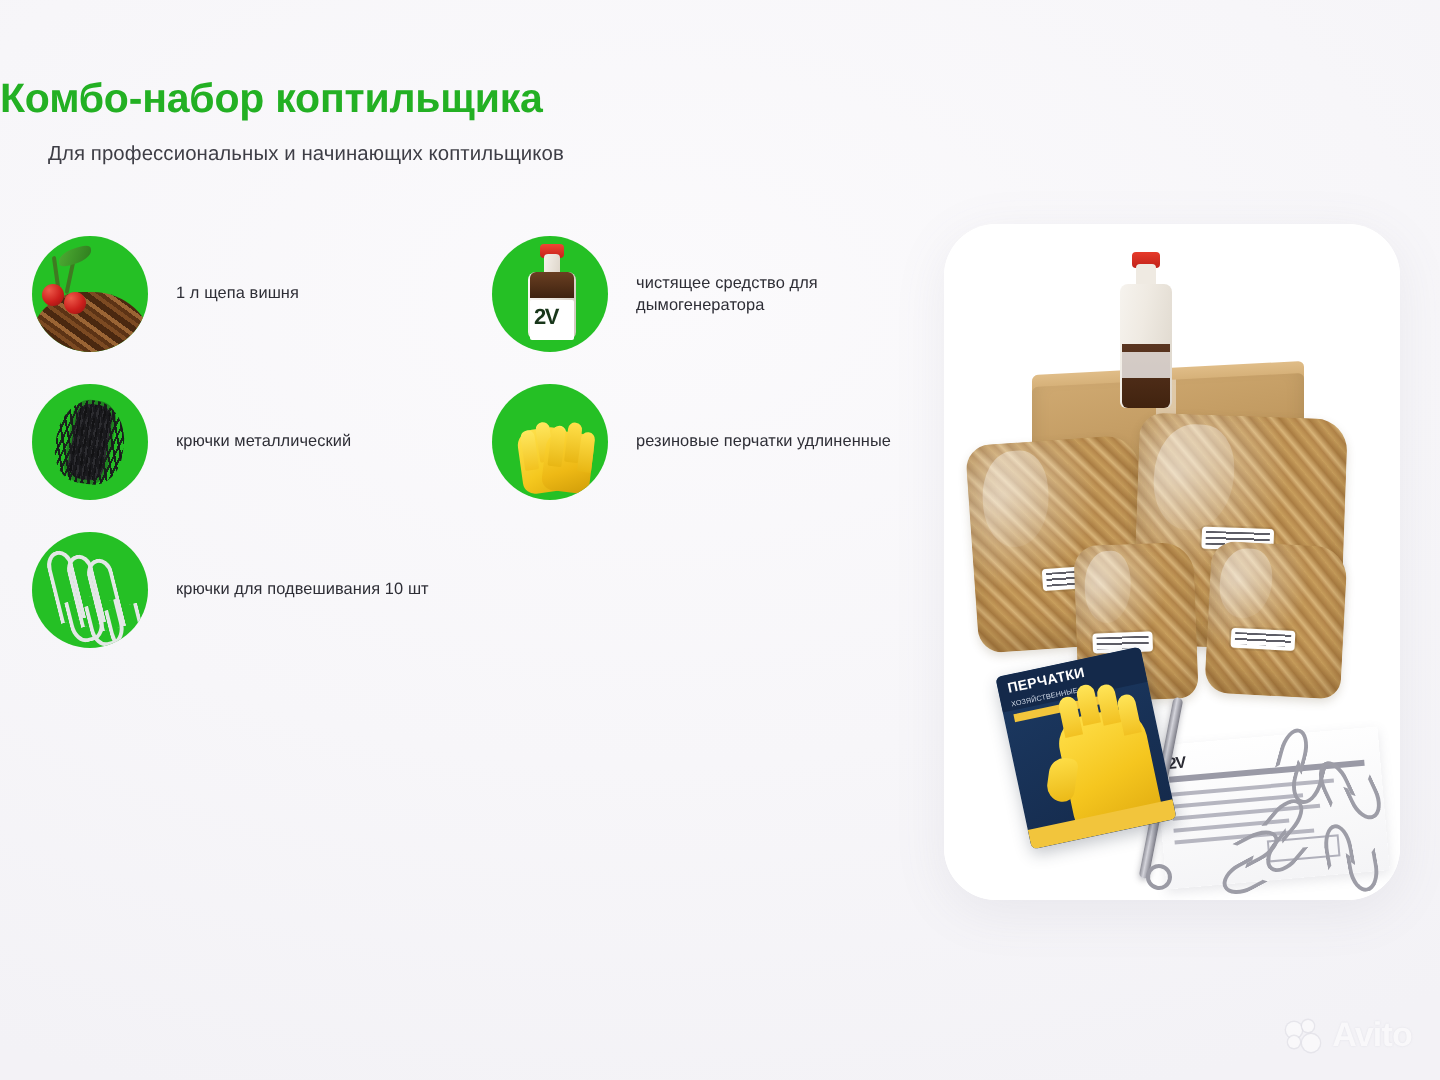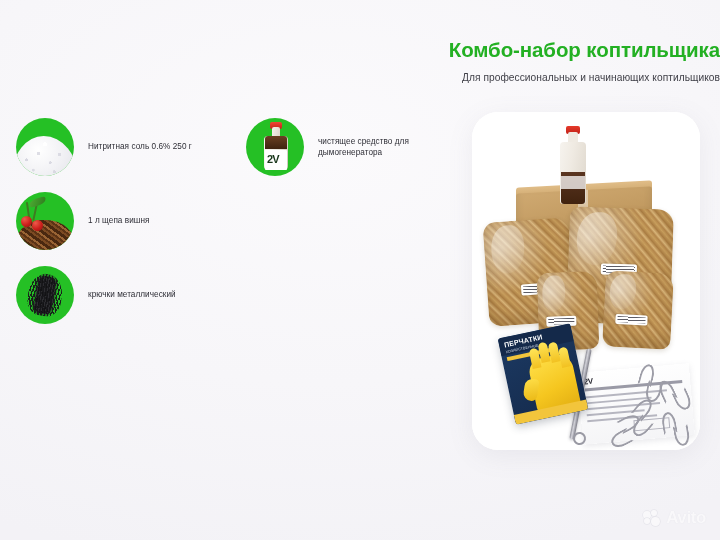--- a/index.html
+++ b/index.html
@@ -25,35 +25,36 @@
     background:
       radial-gradient(ellipse 700px 420px at 45% 28%, #fbfafc 0%, #f7f6f9 55%, #f3f2f6 100%);
     overflow: hidden;
   }
 
   
   #header {
     position: absolute;
     left: 0; right: 0;
     top: 38px;
-    text-align: right;
+    text-align: left;
   }
   #title {
     font-size: 20.5px;
     font-weight: 700;
     color: #23b023;
     letter-spacing: -0.1px;
     line-height: 1.2;
   }
   #subtitle {
     margin-top: 9px;
     font-size: 10.2px;
     font-weight: 400;
     color: #3e3e46;
     letter-spacing: 0.05px;
+    padding-left: 24px;
   }
 
   
   #product-card {
     position: absolute;
     left: 472px;
     top: 112px;
     width: 228px;
     height: 338px;
     background: #ffffff;
@@ -531,26 +532,20 @@
 
 <div id="stage">
 
   <div id="header">
     <div id="title">Комбо-набор коптильщика</div>
     <div id="subtitle">Для профессиональных и начинающих коптильщиков</div>
   </div>
 
   <div class="col" id="col-left">
 
-    <div class="feature">
-      <div class="badge">
-        <span class="art salt-heap"></span>
-      </div>
-      <div class="feature-label">Нитритная соль 0.6% 250 г</div>
-    </div>
 
 
     <div class="feature">
       <div class="badge">
         <span class="art chips chips-dark"></span>
         <span class="art cherry-stem"></span>
         <span class="art cherry-stem2"></span>
         <span class="art cherry-leaf"></span>
         <span class="art cherry cherry-a"></span>
         <span class="art cherry cherry-b"></span>
@@ -559,40 +554,63 @@
     </div>
 
     <div class="feature">
       <div class="badge">
         <span class="art brush-head"></span>
         <span class="art brush-bristles"></span>
       </div>
       <div class="feature-label">крючки металлический</div>
     </div>
 
+    <div class="feature">
+      <div class="badge">
+        <span class="art bhook bh1"></span>
+        <span class="art bhook bh2"></span>
+        <span class="art bhook bh3"></span>
+      </div>
+      <div class="feature-label">крючки для подвешивания 10 шт</div>
+    </div>
 
   </div>
 
   <div class="col" id="col-right">
 
 
 
     <div class="feature">
       <div class="badge">
         <span class="art cb-cap"></span>
         <span class="art cb-neck"></span>
         <span class="art cb-body"></span>
         <span class="art cb-liquid"></span>
         <span class="art cb-label">
             <span>2V</span>
           </span>
       </div>
       <div class="feature-label">чистящее средство для дымогенератора</div>
     </div>
 
+    <div class="feature">
+      <div class="badge">
+        <span class="art g-palm">
+          <i class="g-fin" style="left:2px;"></i>
+          <i class="g-fin" style="left:10px;top:-3px;"></i>
+          <i class="g-fin" style="left:18px;"></i>
+        </span>
+        <span class="art g-palm2">
+          <i class="g-fin2" style="left:2px;top:-2px;"></i>
+          <i class="g-fin2" style="left:10px;top:-5px;"></i>
+          <i class="g-fin2" style="left:17px;top:-1px;"></i>
+        </span>
+      </div>
+      <div class="feature-label">резиновые перчатки удлиненные</div>
+    </div>
 
   </div>
 
   <div id="product-card">
     <div id="photo">
 
       <span class="p-el box-lid"></span>
       <span class="p-el box-back"></span>
       <span class="p-el box-tape"></span>
 

